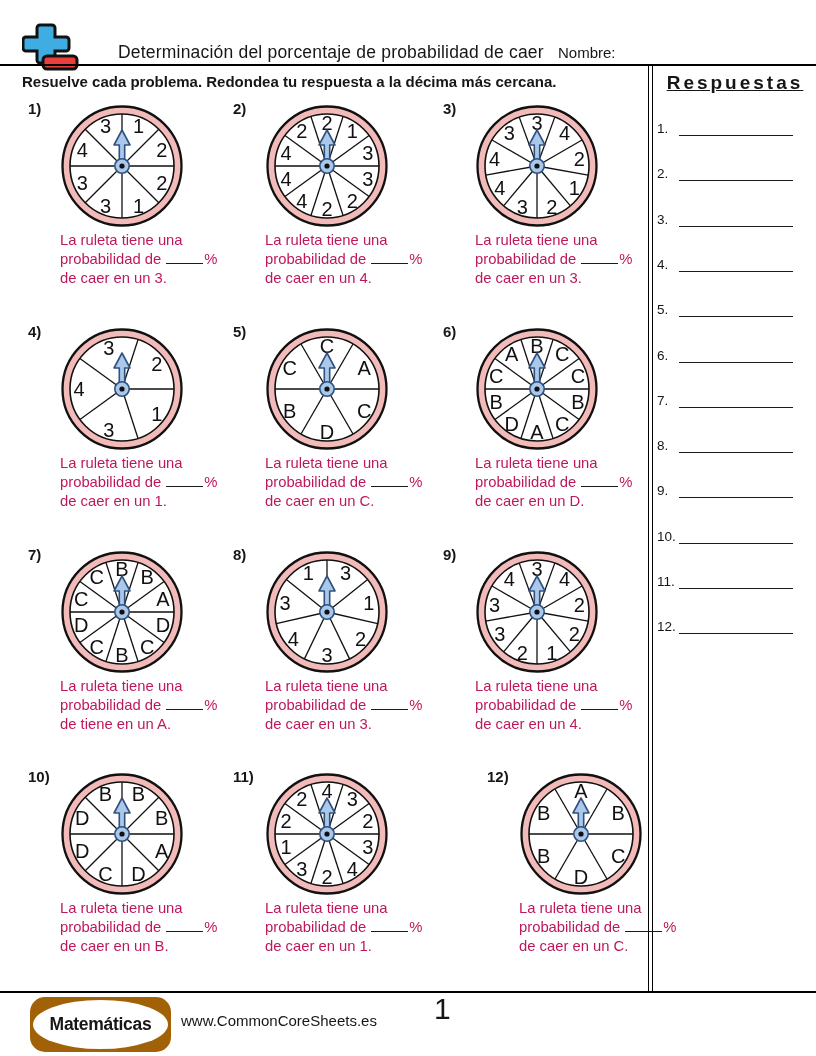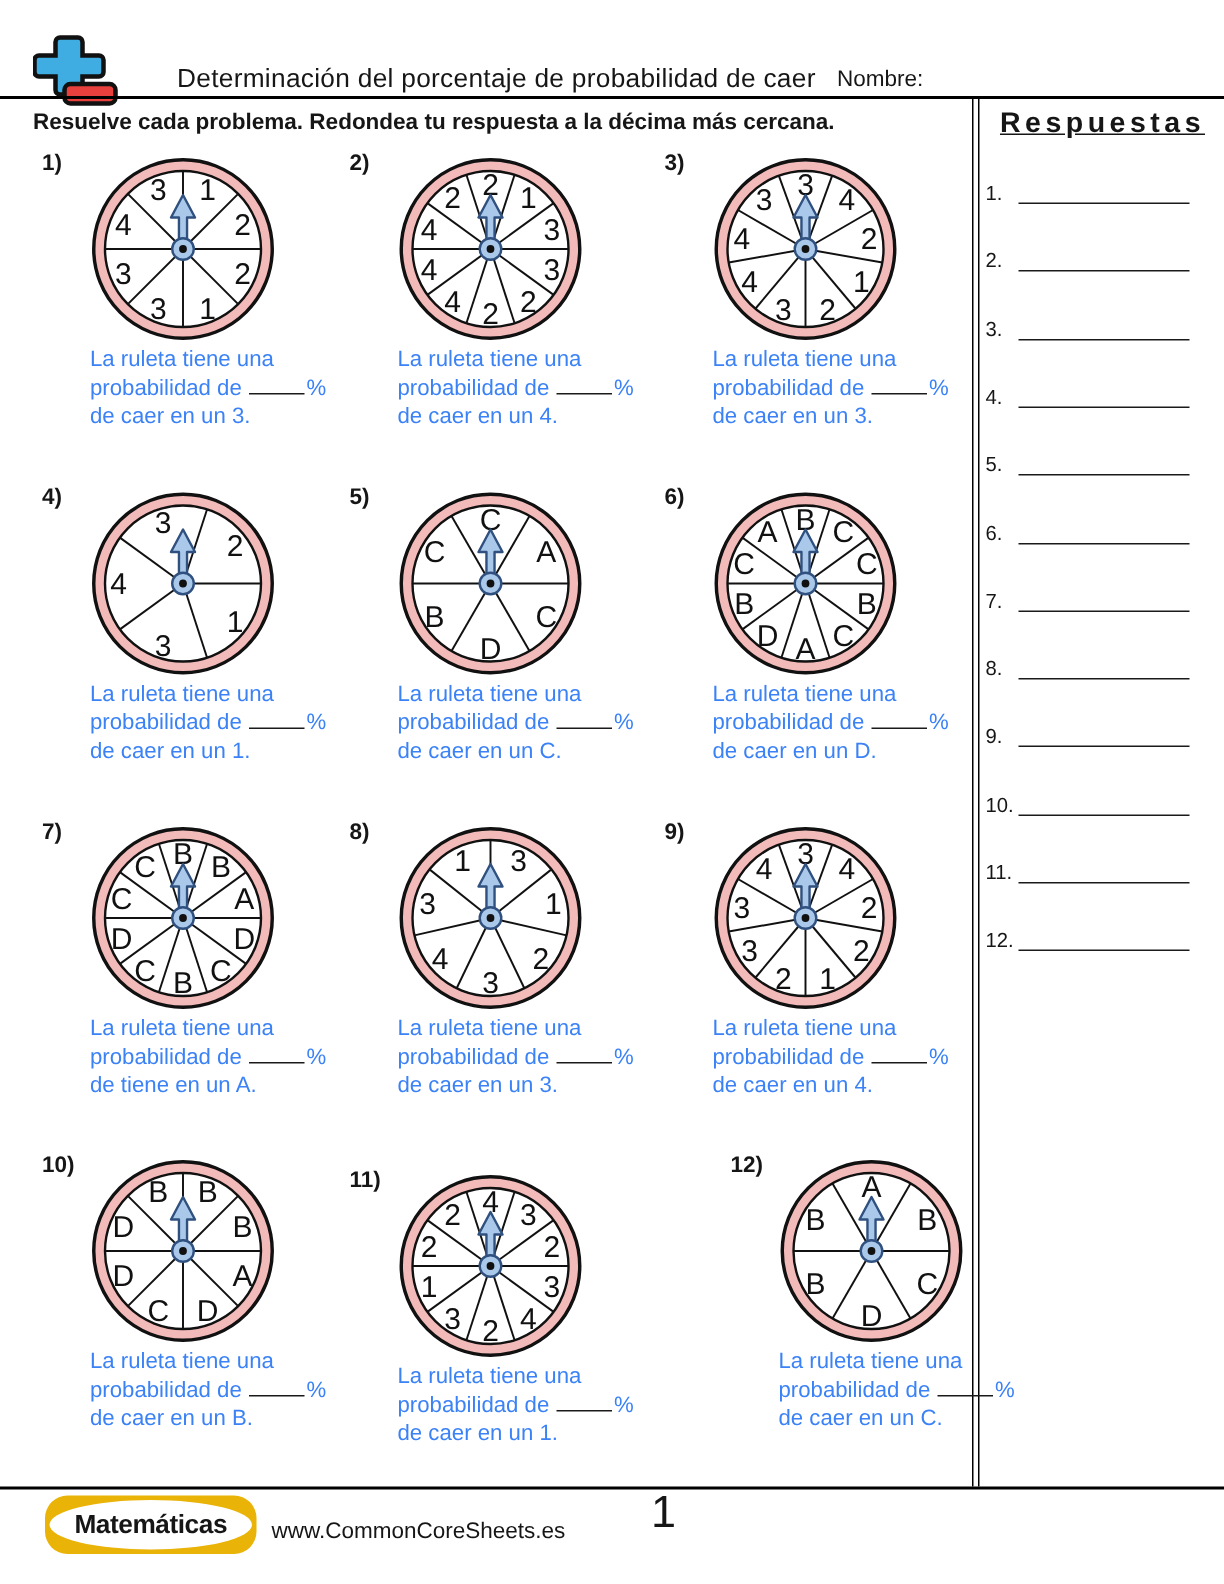--- a/index.html
+++ b/index.html
@@ -22,27 +22,27 @@
   .answers-title { position:absolute; left:660px; top:72px; width:150px; text-align:center;
     font-size:19px; font-weight:bold; letter-spacing:3px; text-decoration:underline; }
   .answer-item { position:absolute; left:657px; width:156px; height:20px; font-size:13.5px; }
   .answer-item .a-num { display:inline-block; width:22px; }
   .answer-blank { display:inline-block; width:114px; height:15px; border-bottom:1.6px solid #1a1a1a; vertical-align:bottom; }
 
   
   .problem-cell { position:absolute; width:205px; height:220px; }
   .p-num { position:absolute; left:6px; top:2px; font-size:15px; font-weight:bold; }
   .spinner-svg { position:absolute; left:38px; top:6px; }
-  .caption { position:absolute; left:38px; top:133px; font-size:14.8px; line-height:19px; color:#3b82f6; }
+  .caption { position:absolute; left:38px; top:133px; font-size:14.8px; line-height:19px; color:#be185d; }
   .cap-blank { display:inline-block; width:37px; height:13px; border-bottom:1.6px solid #1a1a1a; margin:0 1px; }
 
   
   .footer-rule { position:absolute; left:0; top:991px; width:816px; border-top:2.5px solid #000; }
-  .brand-badge { position:absolute; left:30px; top:997px; width:141px; height:39px;
-    background:#eab308; border-radius:15px; }
+  .brand-badge { position:absolute; left:30px; top:997px; width:141px; height:55px;
+    background:#a16207; border-radius:15px; }
   .brand-inner { position:absolute; left:3px; top:3px; right:3px; bottom:3px;
     background:#fff; border-radius:50%; display:flex; align-items:center; justify-content:center;
     font-size:17.5px; font-weight:bold; letter-spacing:-0.3px; }
   .website { position:absolute; left:181px; top:1012px; font-size:15px; }
   .page-num { position:absolute; left:434px; top:992px; font-size:30px; }
   .score-table { position:absolute; right:2px; top:994px; }
   .score-row { display:flex; }
   .score-row + .score-row { margin-top:-1.5px; }
   .score-label { width:50px; text-align:right; padding-right:5px; font-size:13.5px; line-height:21px; }
   .score-cell { width:25px; height:21px; border:1.5px solid #2e4d79; font-size:13.5px;
@@ -411,21 +411,21 @@
         <path d="M62,26 L54,41 L59.3,41 L59.3,62 L64.7,62 L64.7,41 L70,41 Z" fill="#a9c8ea" stroke="#30517f" stroke-width="1.6" stroke-linejoin="round"></path>
         <circle cx="62" cy="62" r="7.2" fill="#a9c8ea" stroke="#30517f" stroke-width="1.6"></circle>
         <circle cx="62" cy="62" r="2.6" fill="#111"></circle>
       </svg>
     <div class="caption">
       <div><span class="c1">La ruleta tiene una</span></div>
       <div><span class="c2a">probabilidad de</span> <span class="cap-blank"></span><span class="c2b">%</span></div>
       <div><span class="c3">de caer en un B.</span></div>
     </div>
   </div>
-    <div class="problem-cell" style="left: 227px; top: 766px; margin-top: 10px;">
+    <div class="problem-cell" style="left: 227px; top: 766px;">
     <div class="p-num">11)</div>
     <svg class="spinner-svg" width="124" height="124" viewBox="0 0 124 124">
         <circle cx="62" cy="62" r="59.5" fill="#f2bab8" stroke="#111" stroke-width="2.3"></circle>
         <circle cx="62" cy="62" r="52" fill="#fff" stroke="#111" stroke-width="1.6"></circle>
         <line x1="62" y1="62" x2="45.931116292502736" y2="12.545061152652018" stroke="#111" stroke-width="1.3"></line>
         <line x1="62" y1="62" x2="78.06888370749726" y2="12.545061152652018" stroke="#111" stroke-width="1.3"></line>
         <line x1="62" y1="62" x2="104.06888370749726" y2="31.435166880791396" stroke="#111" stroke-width="1.3"></line>
         <line x1="62" y1="62" x2="114" y2="62" stroke="#111" stroke-width="1.3"></line>
         <line x1="62" y1="62" x2="104.06888370749726" y2="92.5648331192086" stroke="#111" stroke-width="1.3"></line>
         <line x1="62" y1="62" x2="78.06888370749726" y2="111.45493884734799" stroke="#111" stroke-width="1.3"></line>

